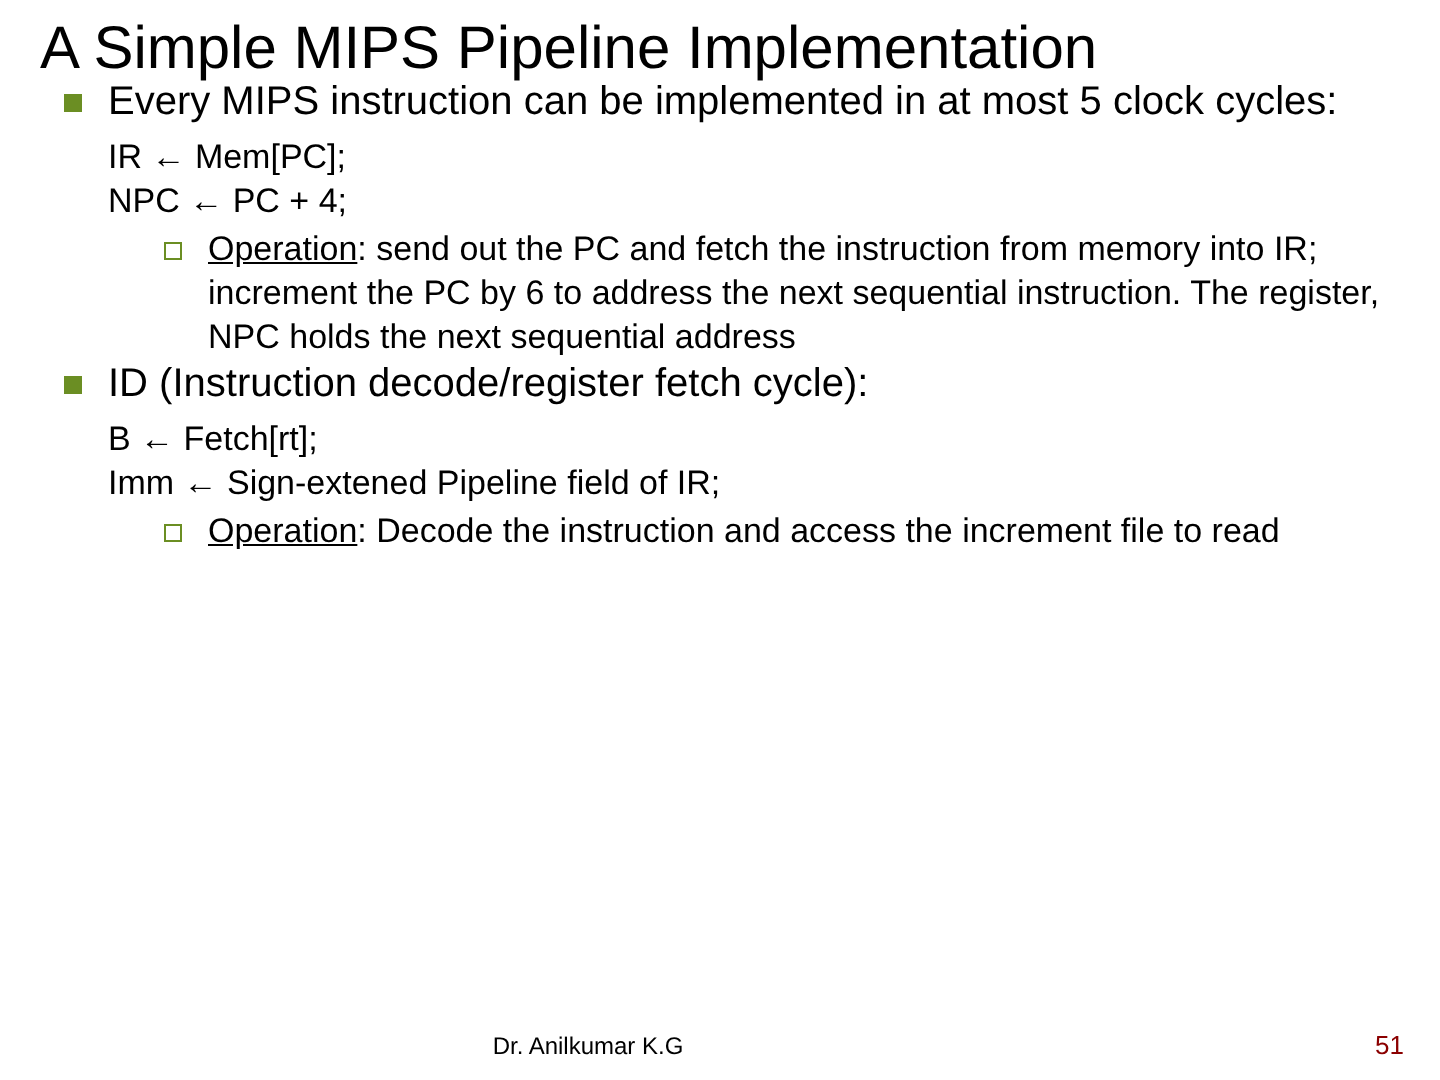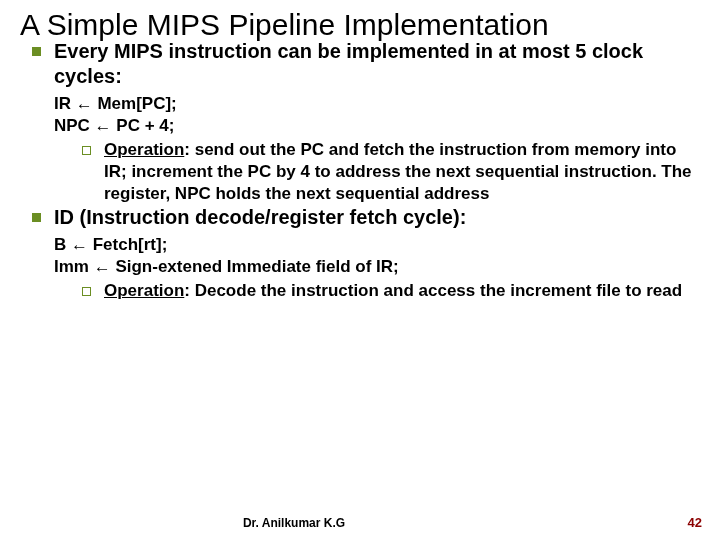--- a/index.html
+++ b/index.html
@@ -1,15 +1,15 @@
 <!DOCTYPE html>
 <html><head>
 <meta charset="utf-8">
 <style>
-  * { margin: 0; padding: 0; box-sizing: border-box; font-weight: bold; }
+  * { margin: 0; padding: 0; box-sizing: border-box; }
   body {
     width: 720px;
     height: 540px;
     background: #ffffff;
     font-family: Arial, Helvetica, sans-serif;
     color: #000;
     position: relative;
     padding: 8px 20px 0 20px;
   }
   .title {
@@ -91,33 +91,33 @@
 
 <ul class="main">
   <li>Every MIPS instruction can be implemented in at most 5 clock cycles:</li>
 </ul>
 
 <div class="body-block">
   <div>IR ← Mem[PC];</div>
   <div>NPC ← PC + 4;</div>
   <ul class="sub">
     <li>
-      <span class="op-label">Operation</span><span>: send out the PC and fetch the instruction from memory into IR; increment the PC by 4 to address the next sequential instruction. The register, NPC holds the next sequential address</span>
+      <span class="op-label">Operation</span><span>: send out the PC and fetch the instruction from memory into IR; increment the PC by 6 to address the next sequential instruction. The register, NPC holds the next sequential address</span>
     </li>
   </ul>
 </div>
 
 <ul class="main">
   <li>ID (Instruction decode/register fetch cycle):</li>
 </ul>
 
 <div class="body-block">
   <div>B ← Fetch[rt];</div>
-  <div>Imm ← Sign-extened Immediate field of IR;</div>
+  <div>Imm ← Sign-extened Pipeline field of IR;</div>
   <ul class="sub">
     <li>
       <span class="op-label">Operation</span><span>: Decode the instruction and access the increment file to read</span>
     </li>
   </ul>
 </div>
 
 <div class="footer">Dr. Anilkumar K.G</div>
-<div class="pagenum">42</div>
+<div class="pagenum">51</div>
 
 </body></html>

